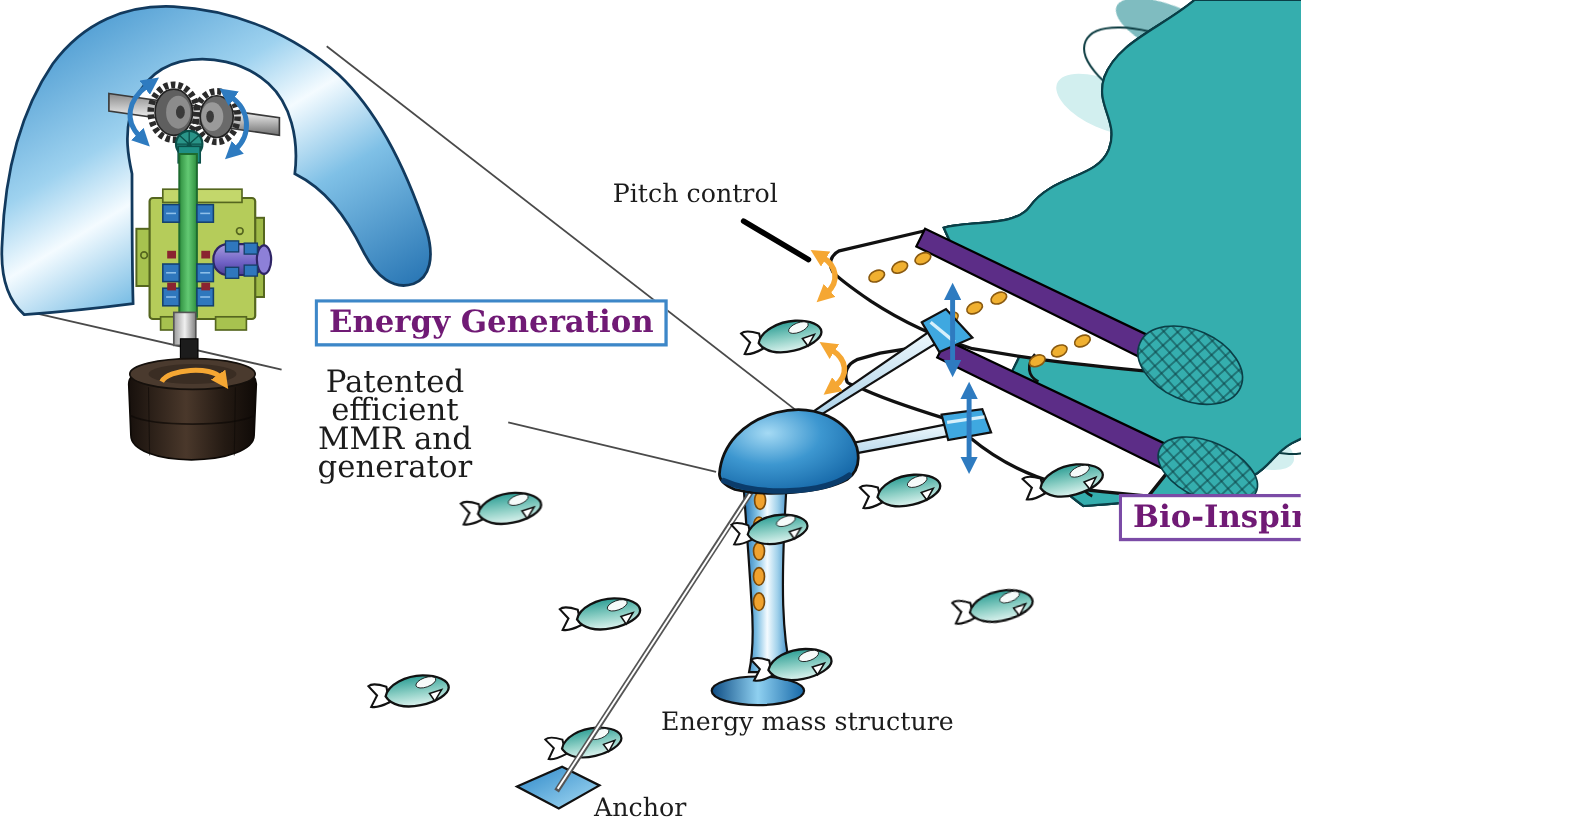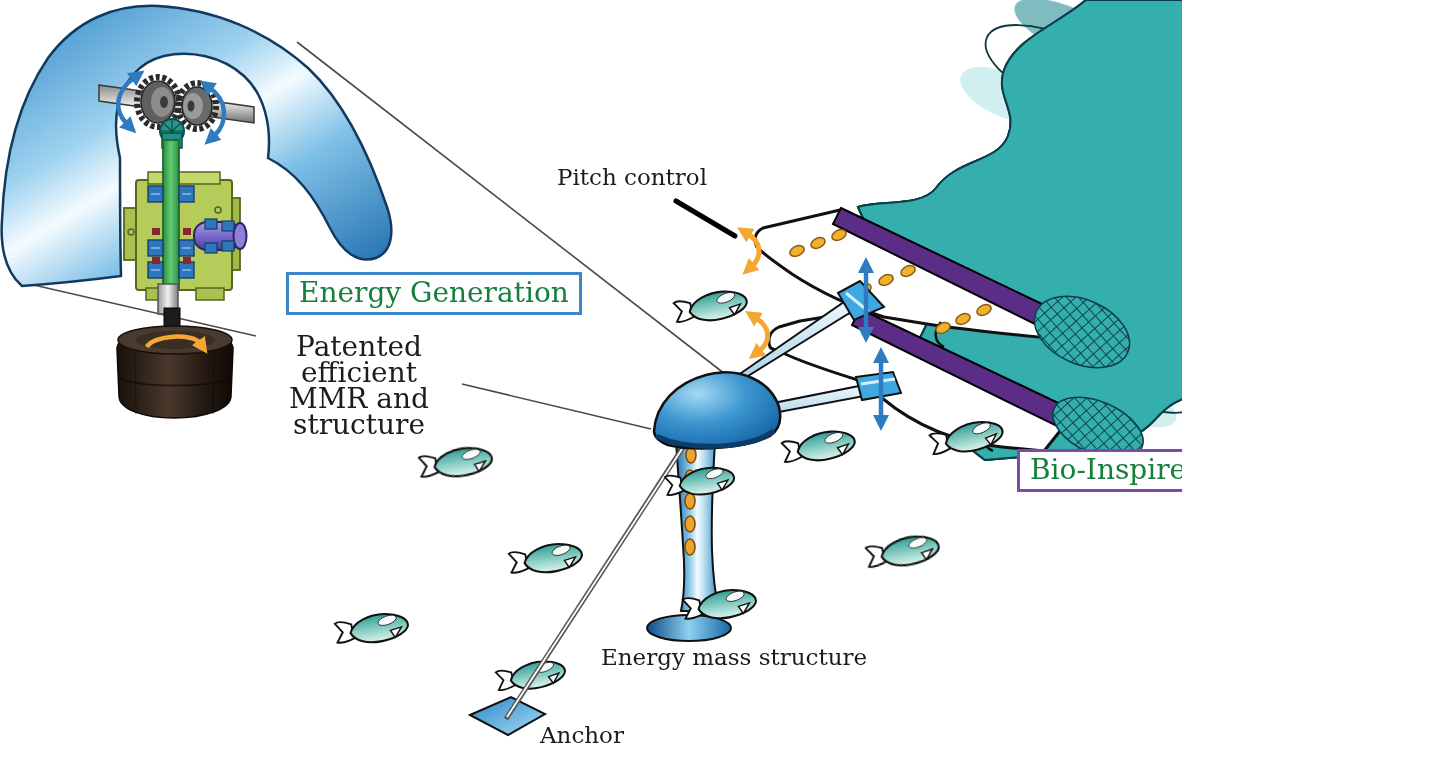--- a/index.html
+++ b/index.html
@@ -13,25 +13,25 @@
   .stage svg.art{position:absolute;left:0;top:0;}
   .lbl{
     position:absolute;
     color:#1c1c1c;
     white-space:nowrap;
   }
   .lbl-small{font-size:23px;}
   .box-label{
     position:absolute;
     background:#ffffff;
-    font-weight:normal;
+    font-weight:bold;
     font-size:28px;
     padding:2px 10px 3px 10px;
     white-space:nowrap;
-    color:#15803d;
+    color:#701a75;
     line-height:1.15;
   }
   .box-blue{border:3px solid #3d87c8;}
   .box-purple{border:3px solid #7b4ba6;}
   .two-line{
     text-align:center;
     font-size:28px;
     line-height:26px;
     width:222px;
     white-space:normal;
@@ -388,21 +388,21 @@
     <use href="#fishShape" transform="translate(721,605) rotate(-8) scale(0.95)"></use>
   </g>
 </svg>
 
   <div class="lbl lbl-small" style="left:557px;top:164px;">Pitch control</div>
 
   <div class="box-label box-blue" style="left:286px;top:272px;">Energy Generation</div>
 
   <div class="lbl two-line" style="left:248px;top:334px;">
     <div>Patented efficient</div>
-    <div>MMR and structure</div>
+    <div>MMR and generator</div>
   </div>
 
   <div class="box-label box-purple" style="left:1017px;top:449px;">Bio-Inspired Hydrodynamics</div>
 
   <div class="lbl lbl-small" style="left:601px;top:644px;">Energy mass structure</div>
 
   <div class="lbl lbl-small" style="left:540px;top:722px;">Anchor</div>
 </div>
 
 </body></html>

